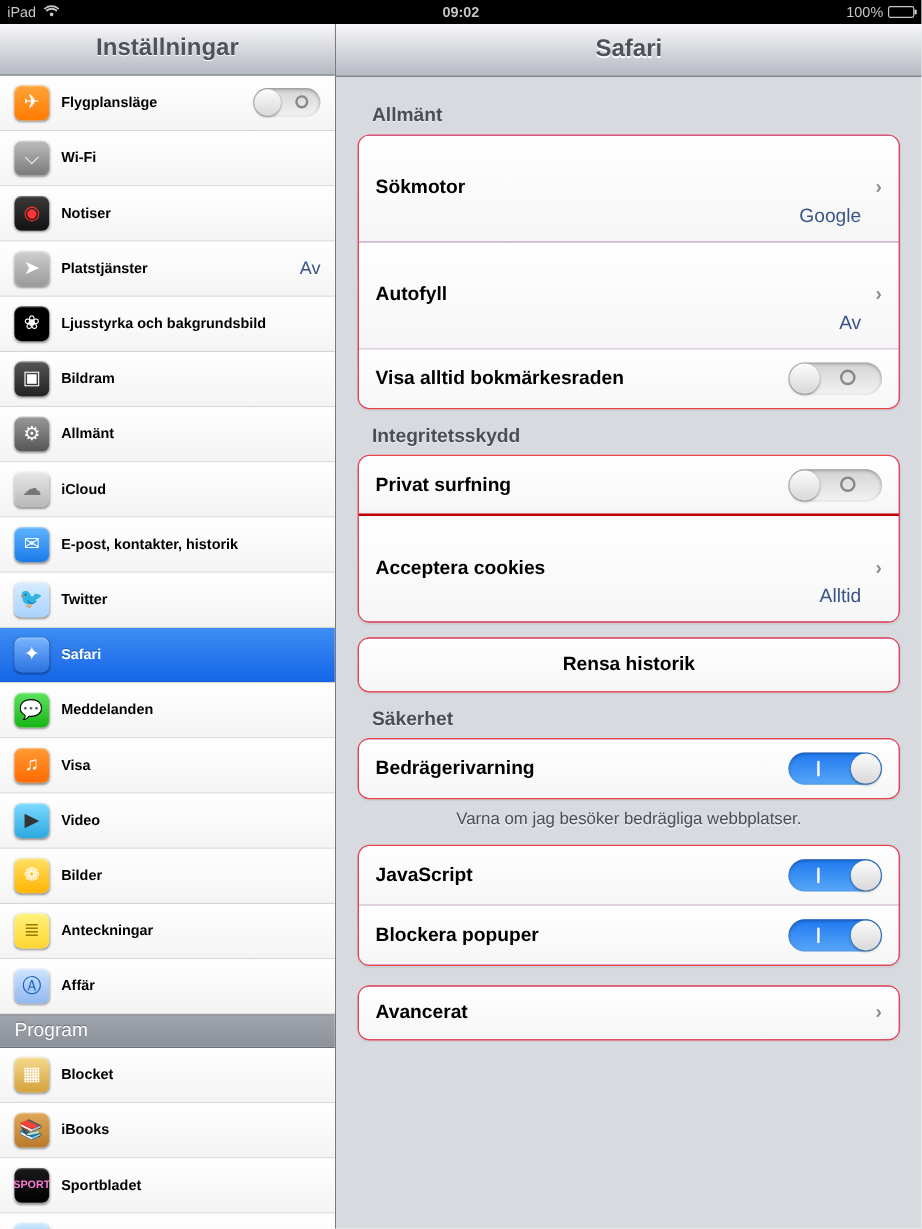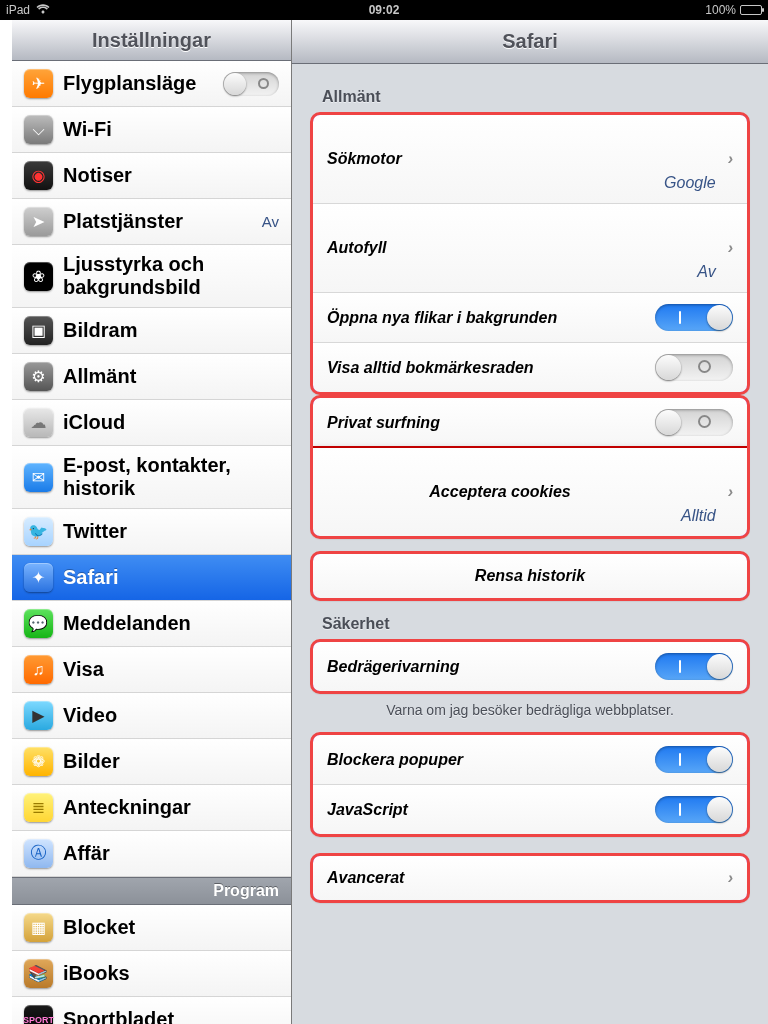--- a/index.html
+++ b/index.html
@@ -27,21 +27,20 @@
   .main {
     display: flex;
     height: 1004px;
   }
   .sidebar {
     width: 280px;
     border-right: 1px solid #7a7a7a;
     background: linear-gradient(#f3f3f3,#e8e8e8);
     display: flex;
     flex-direction: column;
-    margin-left: 12px;
   }
   .detail {
     flex: 1;
     background: #d7dbe0;
     display: flex;
     flex-direction: column;
   }
   .header {
     height: 44px;
     display: flex;
@@ -73,53 +72,51 @@
     color: #fff;
   }
   .row.selected .row-label { color:#fff; font-weight:bold; text-shadow:0 -1px 0 rgba(0,0,0,.3);}
   .row-icon {
     width: 29px; height: 29px; border-radius: 6px;
     display:flex; align-items:center; justify-content:center;
     font-size:16px; color:#fff;
     flex-shrink:0;
     box-shadow: inset 0 1px 0 rgba(255,255,255,.3), 0 1px 2px rgba(0,0,0,.4);
   }
-  .row-label { flex:1; font-size:20px; font-weight:bold; color:#000; }
+  .row-label { flex:1; font-size:12px; font-weight:bold; color:#000; }
   .row-value { color:#385487; font-size:15px; }
 
   .section-bar {
     background: linear-gradient(#a0a5ad,#8c9199);
     color:#fff;
-    font-weight:bold;
+    font-weight:normal;
     text-shadow:0 -1px 0 rgba(0,0,0,.4);
     padding: 4px 12px;
     border-top:1px solid #6a6e77;
     border-bottom:1px solid #6a6e77;
     font-size:16px;
-    text-align:right;
   }
 
   .detail-content {
     padding: 10px 18px;
     overflow-y: auto;
   }
   .group-title {
     color:#4a4e57;
     font-size:16px;
     font-weight:bold;
     text-shadow:0 1px 0 #eceef2;
     margin: 14px 0 6px 12px;
   }
   .group {
     background:#a21caf;
-    border:3px solid #ef4444;
+    border:1px solid #ef4444;
     border-radius:10px;
     overflow:hidden;
     box-shadow: 0 1px 1px rgba(0,0,0,.06);
-    font-style: italic;
   }
   .group .grow {
     display:flex;
     align-items:center;
     padding:11px 14px;
     border-bottom:1px solid #d8d8d8;
     min-height:44px;
     gap:8px;
     background:linear-gradient(#fff,#f6f6f6);
     cursor:pointer;
@@ -138,21 +135,20 @@
     margin: 8px 0 14px;
     text-shadow:0 1px 0 #eceef2;
   }
 
   .highlight-box {
     border: 2px solid #c10000;
     border-radius: 3px;
     margin: -2px -4px;
     padding: 0 2px;
     box-shadow: 3px 3px 6px rgba(0,0,0,.3);
-    text-align: center;
   }
 
   
   .switch {
     width: 78px; height: 27px; border-radius: 14px; position: relative;
     flex-shrink:0;
     box-shadow: inset 0 1px 3px rgba(0,0,0,.35);
   }
   .switch.on { background: linear-gradient(#1f79f1,#58a6f7); }
   .switch.off { background: linear-gradient(#d3d3d3,#f3f3f3); }
@@ -322,35 +318,29 @@
           <span class="grow-label">Sökmotor</span>
           <span class="grow-value">Google</span>
           <span class="chevron">›</span>
         </div>
         <div class="grow">
           <span class="grow-label">Autofyll</span>
           <span class="grow-value">Av</span>
           <span class="chevron">›</span>
         </div>
         <div class="grow">
-          <span class="grow-label">Öppna nya flikar i bakgrunden</span>
-          <span class="switch on">
-              <span class="stick"></span>
-              <span class="knob"></span>
-            </span>
-        </div>
-        <div class="grow">
           <span class="grow-label">Visa alltid bokmärkesraden</span>
           <span class="switch off">
               <span class="o"></span>
               <span class="knob"></span>
             </span>
         </div>
       </div>
 
+      <div class="group-title">Integritetsskydd</div>
       <div class="group">
         <div class="grow">
           <span class="grow-label">Privat surfning</span>
           <span class="switch off">
               <span class="o"></span>
               <span class="knob"></span>
             </span>
         </div>
         <div class="highlight-box">
           <div class="grow" style="border-bottom:none;">
@@ -375,33 +365,33 @@
           <span class="switch on">
               <span class="stick"></span>
               <span class="knob"></span>
             </span>
         </div>
       </div>
       <div class="hint">Varna om jag besöker bedrägliga webbplatser.</div>
 
       <div class="group">
         <div class="grow">
+          <span class="grow-label">JavaScript</span>
+          <span class="switch on">
+              <span class="stick"></span>
+              <span class="knob"></span>
+            </span>
+        </div>
+        <div class="grow">
           <span class="grow-label">Blockera popuper</span>
           <span class="switch on">
               <span class="stick"></span>
               <span class="knob"></span>
             </span>
         </div>
-        <div class="grow">
-          <span class="grow-label">JavaScript</span>
-          <span class="switch on">
-              <span class="stick"></span>
-              <span class="knob"></span>
-            </span>
-        </div>
       </div>
 
       <div style="height:16px"></div>
       <div class="group">
         <div class="grow">
           <span class="grow-label">Avancerat</span>
           <span class="chevron">›</span>
         </div>
       </div>
 

